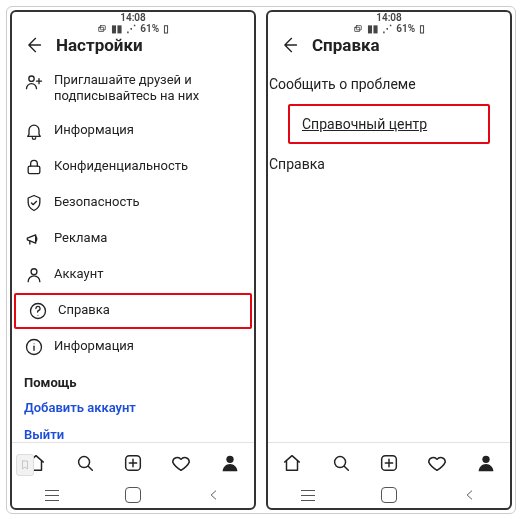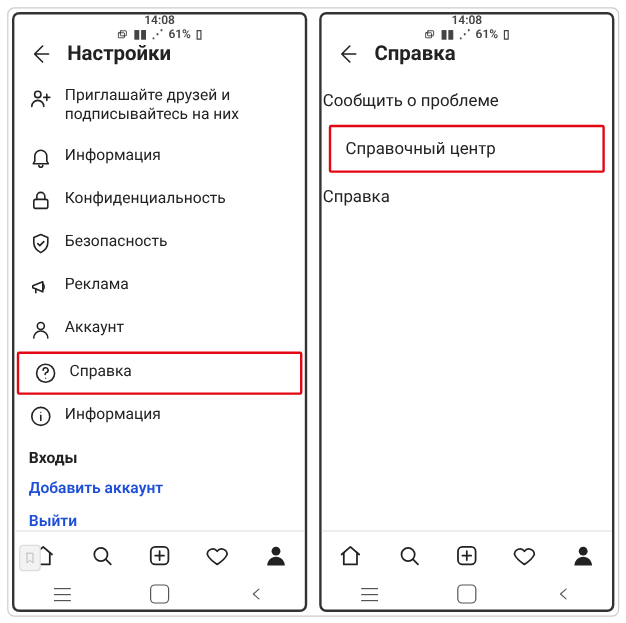--- a/index.html
+++ b/index.html
@@ -56,21 +56,21 @@
     border: 2px solid #e30613;
     border-radius:2px;
   }
   
   .item-plain {
     padding: 12px 1px;
     font-size:14px;
     color:#222;
     cursor:pointer;
   }
-  .hl-red.item-plain { padding:10px 12px; margin:0 6px;}
+  .hl-red.item-plain { padding:10px 12px; margin:0 20px;text-decoration:underline;}
   .hl-red.row { padding:6px 12px; margin:0 2px; }
   
   .botbar {
     height:40px;
     border-top:1px solid #e3e3e3;
     display:flex; align-items:center; justify-content:space-around;
   }
   .botbar .slot { width:22px; height:22px; display:flex; align-items:center; justify-content:center; cursor:pointer;}
   
   .navbar {
@@ -251,21 +251,21 @@
       </div>
       <div class="row">
         <span class="row-icon">
             <svg width="20" height="20" viewBox="0 0 24 24">
               <use href="#i-info"></use>
             </svg>
           </span>
         <span class="row-label">Информация</span>
       </div>
 
-      <div class="section-title">Входы</div>
+      <div class="section-title">Помощь</div>
       <div class="link-blue">Добавить аккаунт</div>
       <div class="link-blue">Выйти</div>
 
     </div>
 
     <div class="botbar">
       <span class="slot">
           <svg width="22" height="22" viewBox="0 0 24 24">
             <use href="#i-home"></use>
           </svg>

